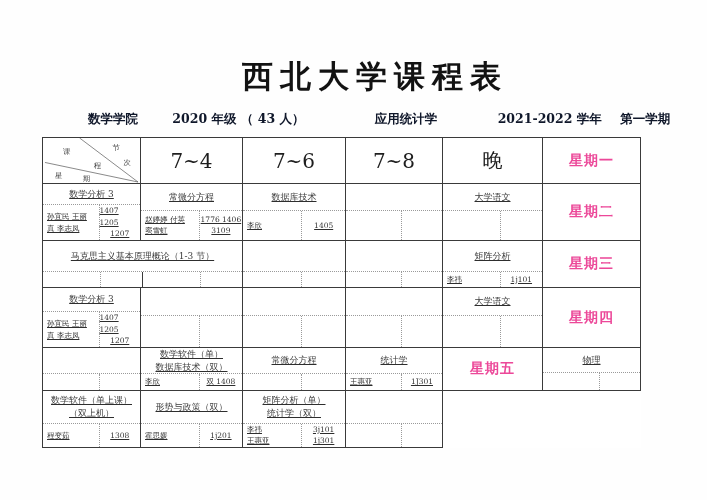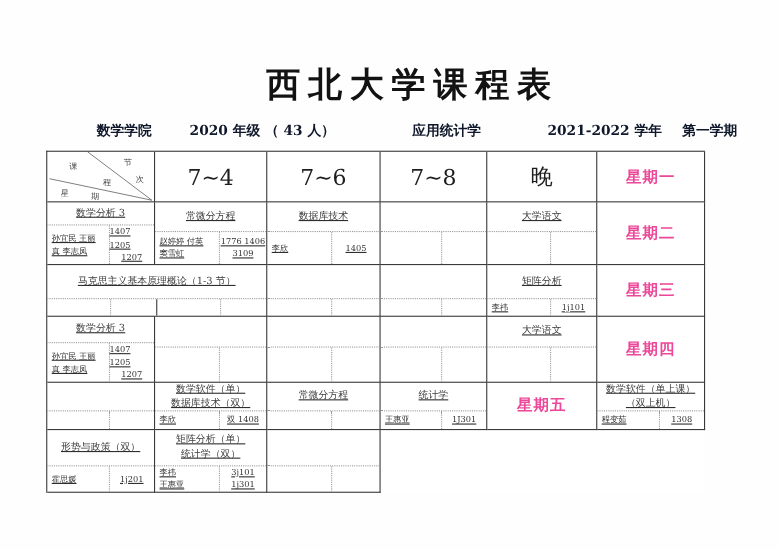--- a/index.html
+++ b/index.html
@@ -282,20 +282,29 @@
             <div>王惠亚</div>
           </div>
           <div class="r">
             <div>1J301</div>
           </div>
         </div>
       </div>
       <div class="cell day-cell row5">星期五</div>
       <div class="cell course-cell row5">
         <div class="ca">
+          <div class="cl">物理</div>
+        </div>
+        <div class="ma">
+          <div class="t"></div>
+          <div class="r"></div>
+        </div>
+      </div>
+      <div class="cell course-cell row5">
+        <div class="ca">
           <div class="cl">数学软件（单上课）（双上机）</div>
         </div>
         <div class="ma">
           <div class="t">
             <div>程变茹</div>
           </div>
           <div class="r">
             <div>1308</div>
           </div>
         </div>

